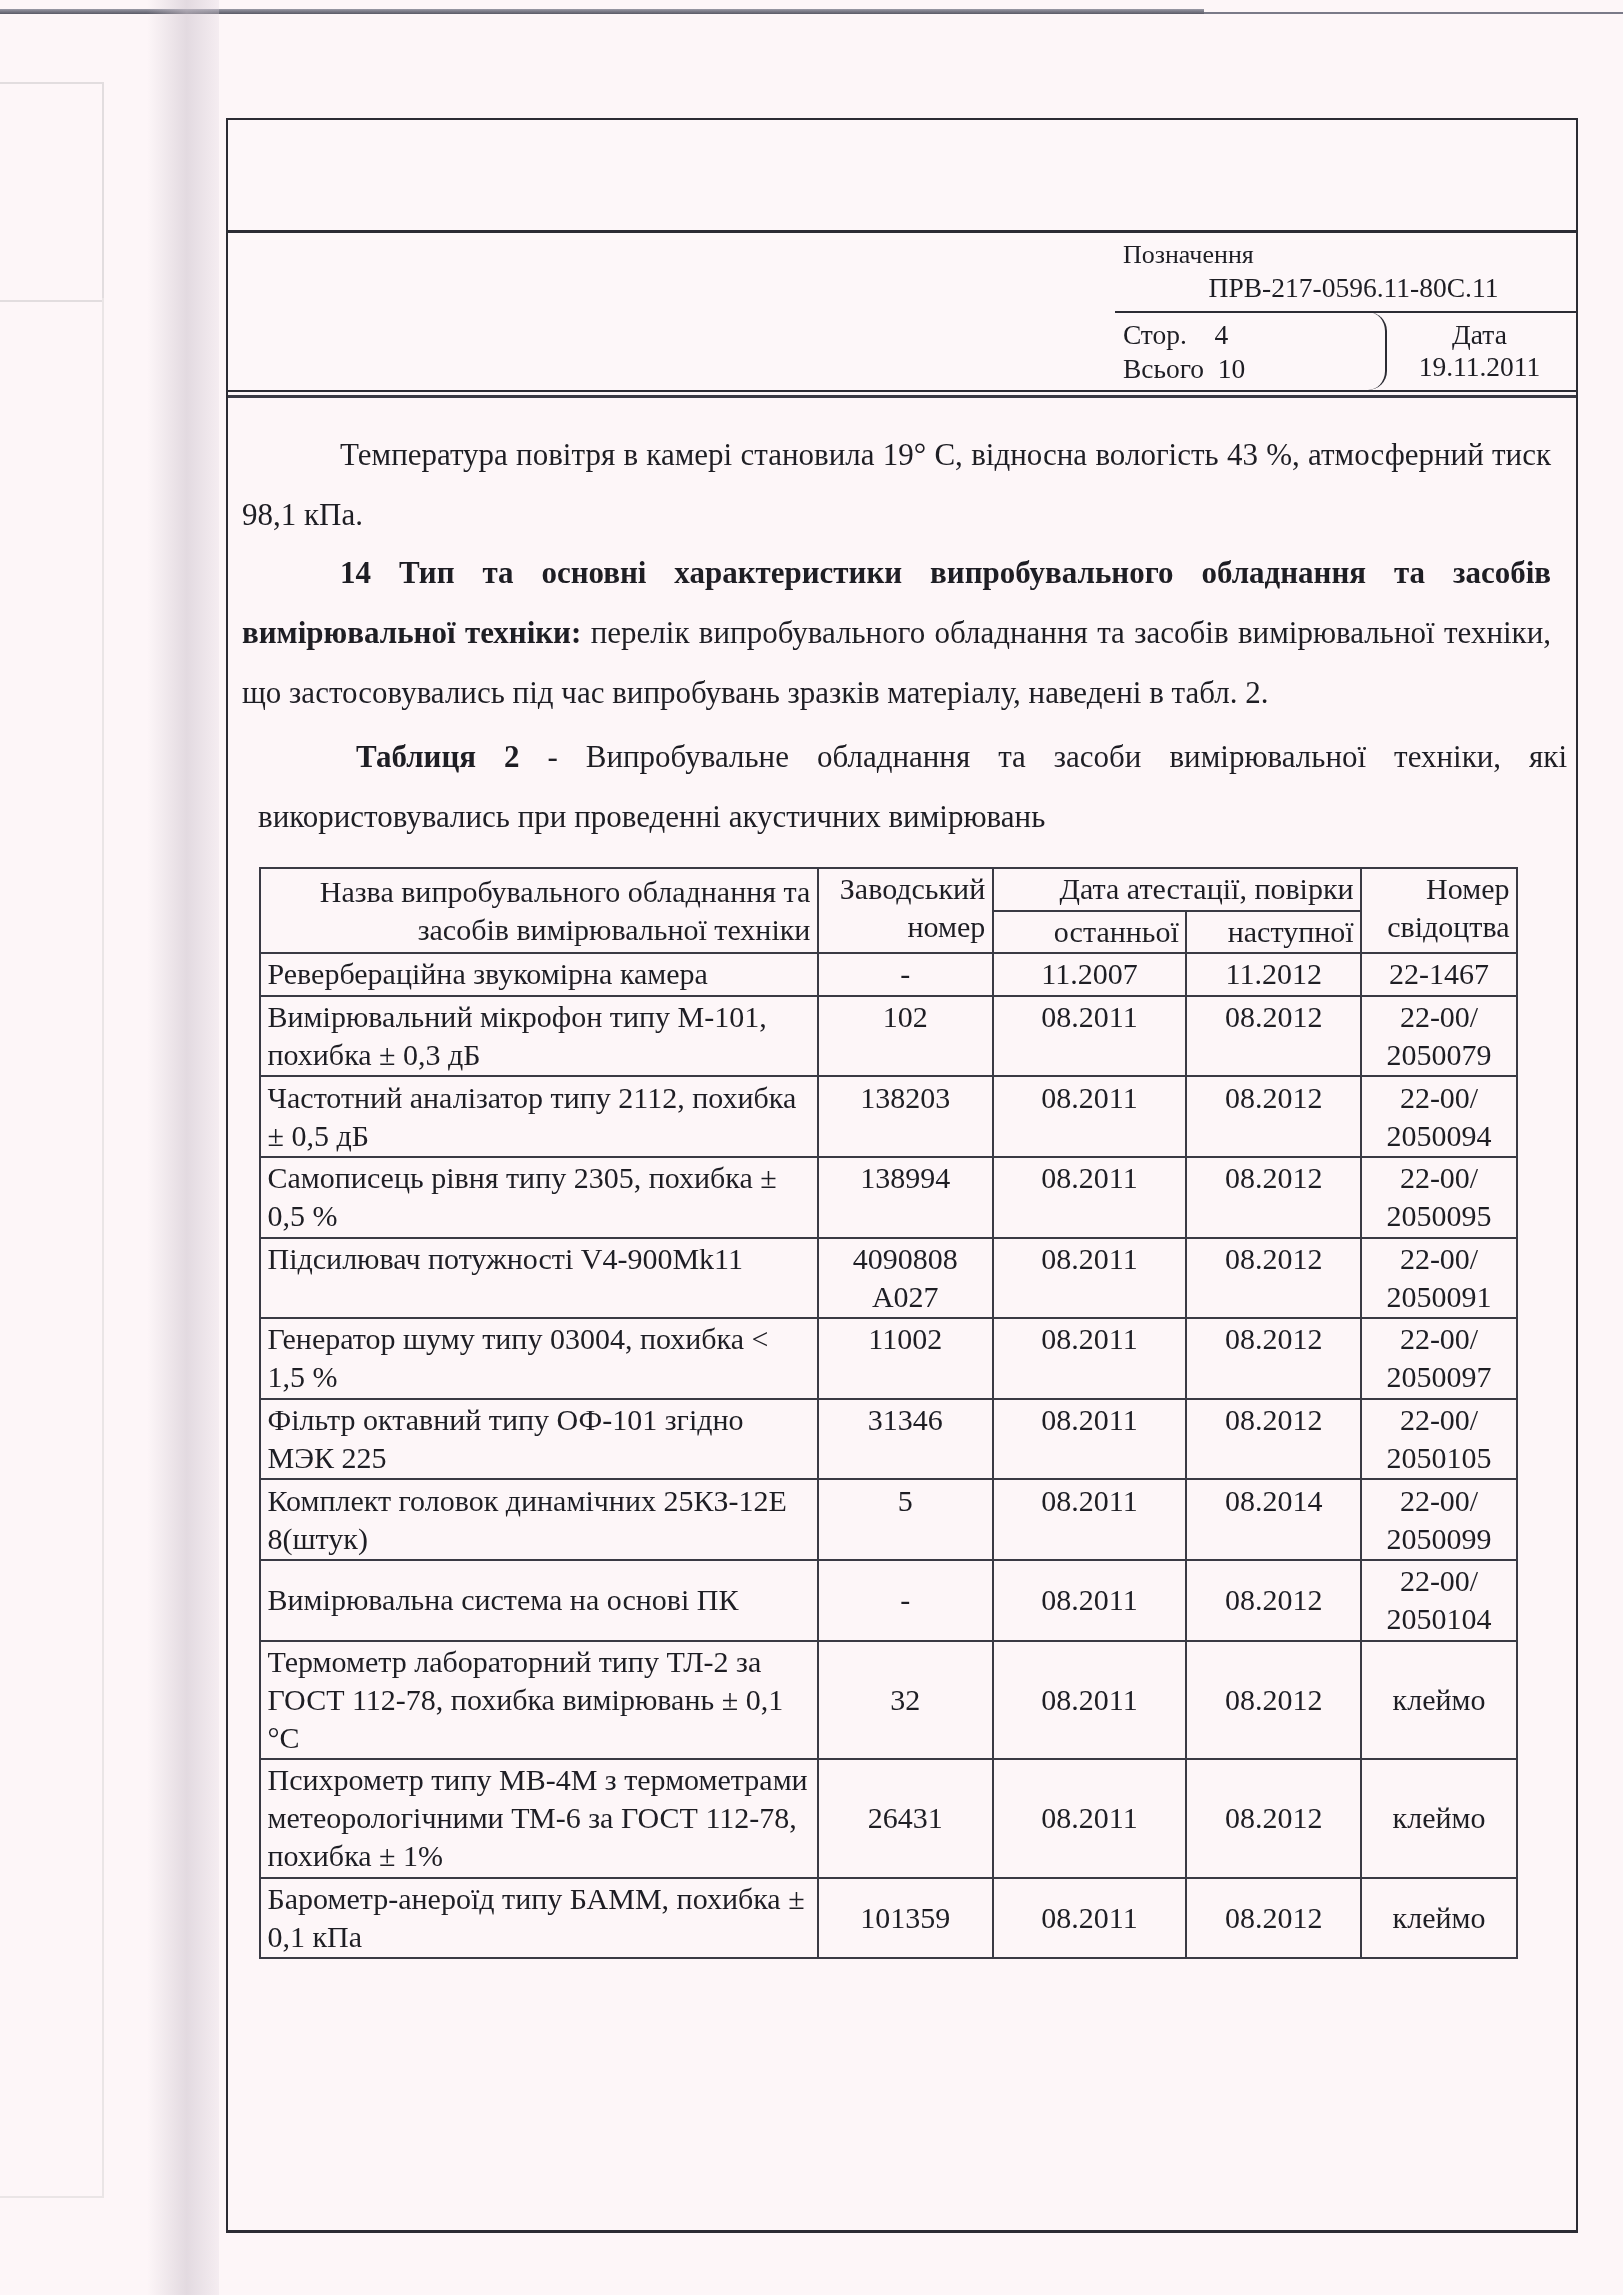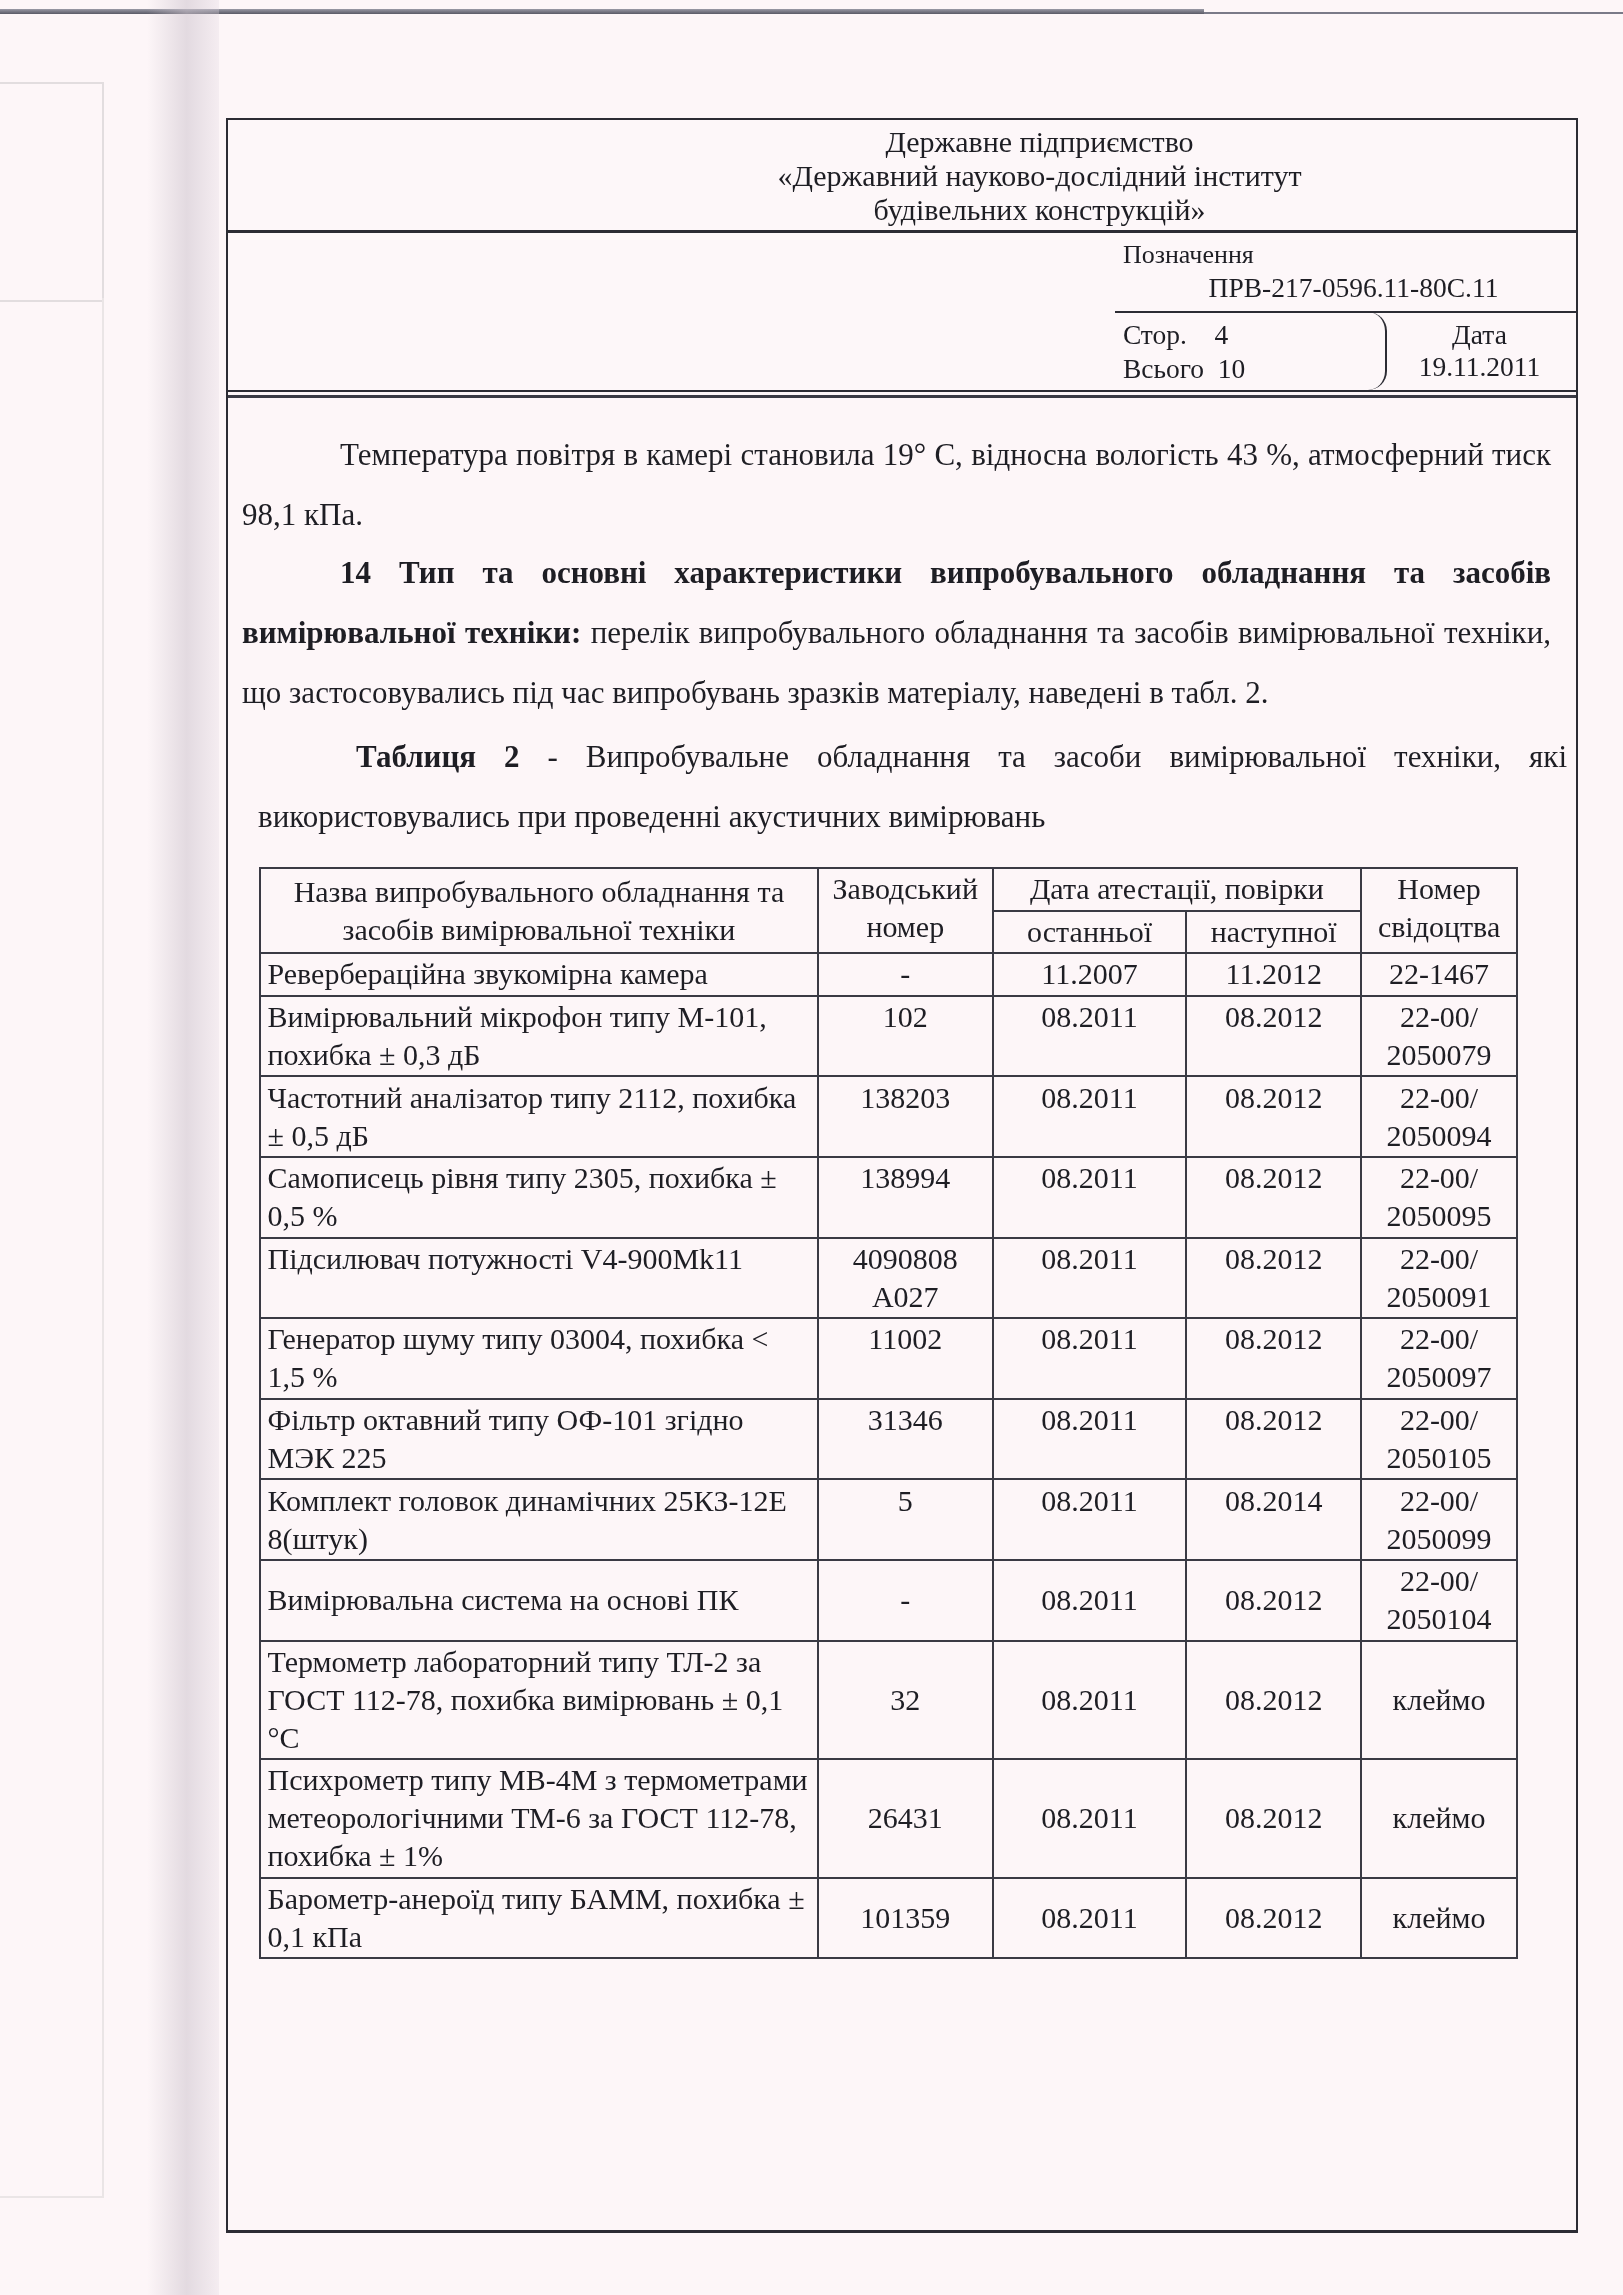--- a/index.html
+++ b/index.html
@@ -45,43 +45,38 @@
   .para .indent { display:inline-block; width:98px; }
   .p1 { top:425px; }
   .p2 { top:543px; }
   .p3 { top:727px;margin-left:16px; }
   b { font-weight:bold; }
 
   
   table.eq { position:absolute; left:259px; top:867px; width:1259px; border-collapse:collapse;
     font-size:30px; line-height:38px; }
   table.eq td, table.eq th { border:2px solid #3a3a44; padding:1.3px 6.5px; vertical-align:top; font-weight:normal; }
-  table.eq th { text-align:center; vertical-align:middle; line-height:38px; }
+  table.eq th { text-align:right; vertical-align:middle; line-height:38px; }
   table.eq td.c { text-align:center; }
   table.eq td.m { vertical-align:middle; }
   .col1 { width:560px; } .col2 { width:175px; } .col3 { width:194px; } .col4 { width:175px; } .col5 { width:156px; }
 </style>
 </head>
 <body>
 
 <div class="top-edge"></div>
 <div class="top-edge-r"></div>
 <div class="prev-page">
   <div class="prev-frame"></div>
   <div class="prev-frame2"></div>
 </div>
 <div class="binding"></div>
 
 <div class="hdr">
   <div class="hdr-row1">
-    <div class="org">
-      <div>Державне підприємство</div>
-      <div>«Державний науково-дослідний інститут</div>
-      <div>будівельних конструкцій»</div>
-    </div>
   </div>
   <div class="desig">
     <div class="desig-label">Позначення</div>
     <div class="desig-val">ПРВ-217-0596.11-80С.11</div>
   </div>
   <div class="pg">
     <div class="pg-line" style="top:6.5px">Стор.    4</div>
     <div class="pg-line" style="top:41px">Всього  10</div>
   </div>
   <div class="date">

